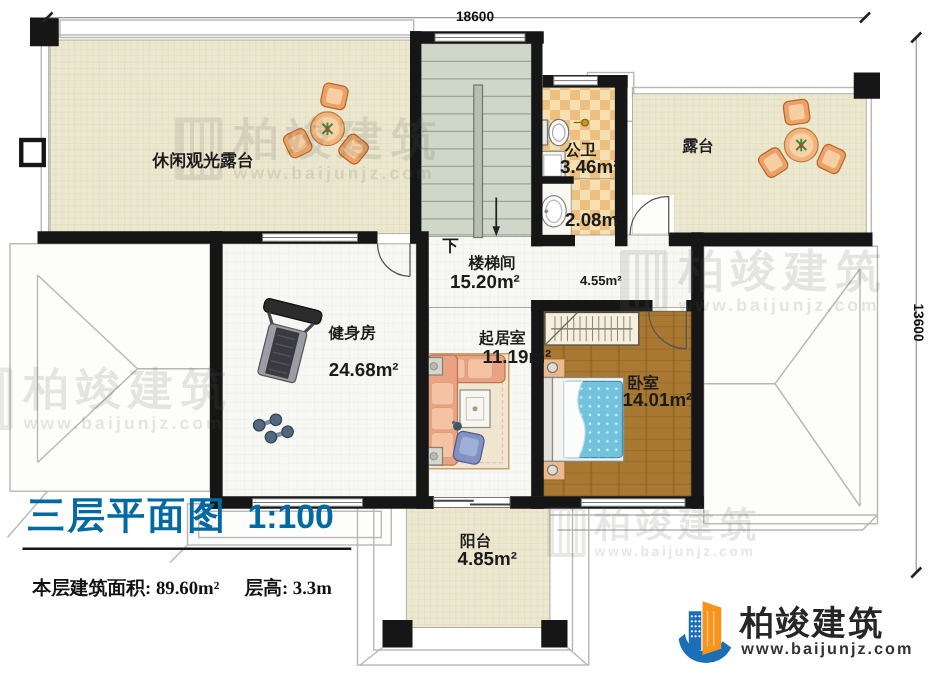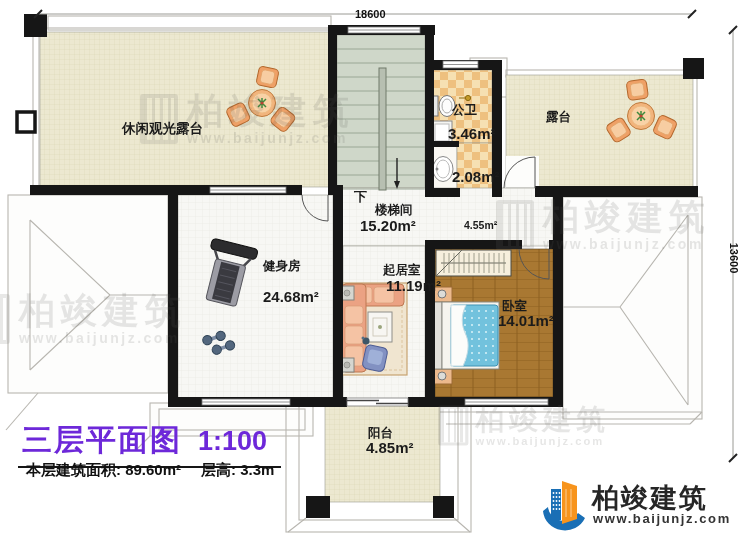--- a/index.html
+++ b/index.html
@@ -14,25 +14,25 @@
   .dim-right{transform:rotate(90deg);transform-origin:center;}
   
   .wm{position:absolute;display:flex;align-items:center;gap:9px;opacity:0.15;pointer-events:none;}
   .wm-badge{width:30px;height:42px;border:4px solid #6a6a66;border-radius:3px;
             background:repeating-linear-gradient(90deg,#6a6a66 0 3px,transparent 3px 8px);}
   .wm-texts{display:block;}
   .wm-name{display:block;font-size:36px;font-weight:bold;letter-spacing:6px;color:#5c5c58;line-height:1.05;}
   .wm-url{display:block;font-size:14px;font-weight:bold;letter-spacing:2.5px;color:#5c5c58;}
   .wm-small{transform:scale(0.8);transform-origin:top left;}
   
-  .title-block{position:absolute;left:18px;top:420px;color:#6d28d9;}
+  .title-block{position:absolute;left:18px;top:392px;color:#0369a1;}
   .title-row{display:inline-block;border-bottom:2.5px solid #161616;padding:0 14px 5px 4px;}
   .title-main{font-size:30px;font-weight:bold;letter-spacing:2px;}
   .title-scale{font-size:27px;font-weight:600;margin-left:16px;}
-  .subtitle{position:absolute;left:26px;top:461px;font-size:15px;font-weight:600;color:#111;}
+  .subtitle{position:absolute;left:26px;top:461px;font-size:15px;font-weight:600;color:#111;font-family:Liberation Serif, serif;}
   .subtitle span{margin-right:20px;}
   
   .logo-icon{position:absolute;left:540px;top:477px;}
   .logo-name{position:absolute;left:592px;top:480px;font-size:27px;font-weight:bold;color:#262626;letter-spacing:2px;}
   .logo-url{position:absolute;left:593px;top:511px;font-size:13px;font-weight:bold;color:#333;letter-spacing:1.6px;}
 </style>
 </head>
 <body>
 
 <div class="canvas">
@@ -295,26 +295,26 @@
       </span>
   </div>
   <div class="wm wm-small" style="left:438px;top:404px;">
     <span class="wm-badge"></span>
     <span class="wm-texts">
         <span class="wm-name">柏竣建筑</span>
     <span class="wm-url">www.baijunjz.com</span>
       </span>
   </div>
 
-  <div class="dim" style="left:355px;top:8px;width:50px;">18600</div>
+  <div class="dim" style="left:355px;top:8px;width:50px;text-align:center;">18600</div>
   <div class="dim dim-right" style="left:712px;top:252px;width:44px;text-align:center;">13600</div>
 
   <div class="lbl big-name" style="left:122px;top:122px;">休闲观光露台</div>
   <div class="lbl room-name" style="left:546px;top:111px;">露台</div>
-  <div class="lbl room-name" style="left:452px;top:104px;">公卫</div>
+  <div class="lbl room-name" style="left:452px;top:114px;">公卫</div>
   <div class="lbl room-area" style="left:448px;top:126px;">3.46m²</div>
   <div class="lbl room-area" style="left:452px;top:169px;">2.08m²</div>
   <div class="lbl" style="left:354px;top:190px;font-size:13px;">下</div>
   <div class="lbl room-name" style="left:375px;top:204px;text-align:right;">楼梯间</div>
   <div class="lbl room-area" style="left:360px;top:218px;">15.20m²</div>
   <div class="lbl" style="left:464px;top:220px;font-size:10.5px;">4.55m²</div>
   <div class="lbl room-name" style="left:263px;top:260px;">健身房</div>
   <div class="lbl room-area" style="left:263px;top:274px;margin-top:15px;">24.68m²</div>
   <div class="lbl room-name" style="left:383px;top:264px;">起居室</div>
   <div class="lbl room-area" style="left:386px;top:278px;">11.19m²</div>

